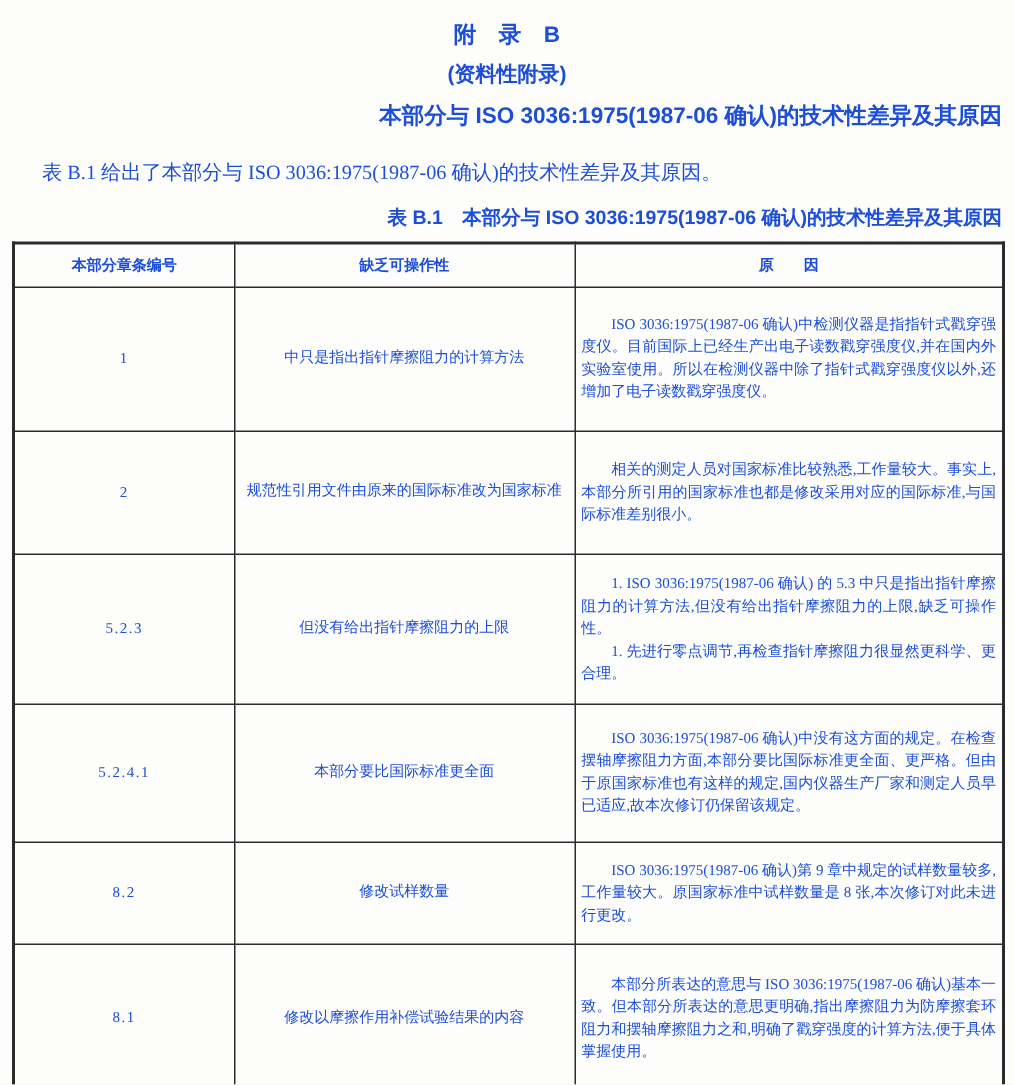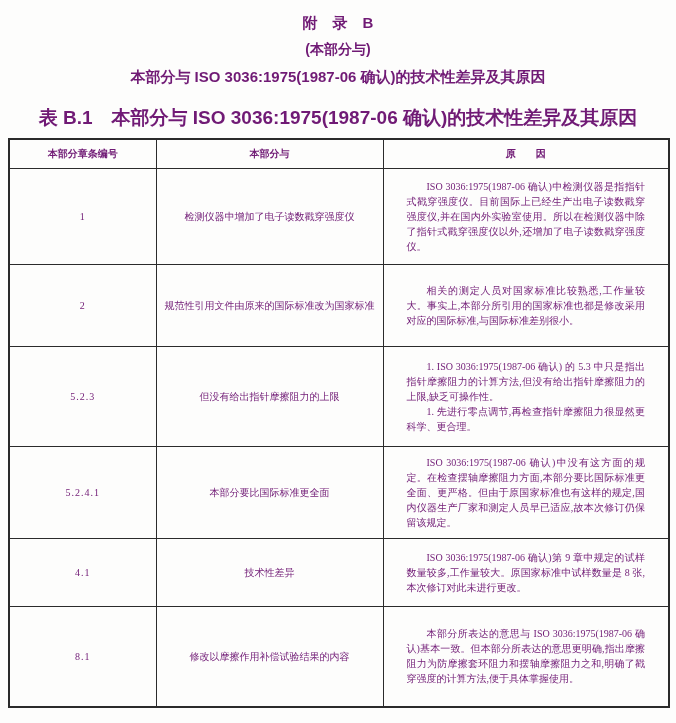--- a/index.html
+++ b/index.html
@@ -5,21 +5,21 @@
   html, body {
     margin: 0;
     padding: 0;
     background: #f4f4f2;
   }
   .page {
     width: 676px;
     height: 723px;
     box-sizing: border-box;
     background: #fdfdfc;
-    color: #701a75;
+    color: #1d4ed8;
     font-family: "Liberation Serif", serif;
     padding: 12px 8px 6px 8px;
     overflow: hidden;
   }
   .heading { text-align: center; }
   .title-main {
     font-family: "Liberation Sans", sans-serif;
     font-weight: bold;
     font-size: 15px;
     margin: 2px 0 8px 0;
@@ -28,31 +28,32 @@
     font-family: "Liberation Sans", sans-serif;
     font-weight: bold;
     font-size: 14px;
     margin: 0 0 9px 0;
   }
   .title-desc {
     font-family: "Liberation Sans", sans-serif;
     font-weight: bold;
     font-size: 15px;
     margin: 0 0 18px 0;
+    text-align: right;
   }
   .intro {
     font-size: 13.5px;
     margin: 0 10px 11px 20px;
     line-height: 1.45;
   }
   .table-caption {
     font-family: "Liberation Sans", sans-serif;
     font-weight: bold;
-    font-size: 19px;
-    text-align: center;
+    font-size: 13px;
+    text-align: right;
     margin: 0 0 7px 0;
   }
   table.diff-table {
     width: 660px;
     margin: 0 auto;
     border-collapse: collapse;
     table-layout: fixed;
     border: 2px solid #2b2b2b;
   }
   .diff-table th, .diff-table td {
@@ -74,59 +75,60 @@
     text-align: center;
     padding: 2px;
     letter-spacing: 1px;
   }
   td.diff {
     text-align: center;
     padding: 2px 2px;
     line-height: 1.55;
   }
   td.reason {
-    padding: 3px 23px;
+    padding: 3px 4px;
     line-height: 1.5;
   }
   td.reason p {
     margin: 0;
     text-indent: 2em;
     text-align: justify;
   }
 </style>
 </head>
 <body>
 
 <div class="page">
   <div class="heading">
     <div class="title-main">附　录　B</div>
-    <div class="title-sub">(本部分与)</div>
+    <div class="title-sub">(资料性附录)</div>
     <div class="title-desc">本部分与 ISO 3036:1975(1987-06 确认)的技术性差异及其原因</div>
   </div>
 
+  <p class="intro">表 B.1 给出了本部分与 ISO 3036:1975(1987-06 确认)的技术性差异及其原因。</p>
 
   <div class="table-caption">表 B.1　本部分与 ISO 3036:1975(1987-06 确认)的技术性差异及其原因</div>
 
   <table class="diff-table">
     <colgroup>
       <col class="c1">
         <col class="c2">
         <col class="c3">
     </colgroup>
     <thead>
       <tr>
         <th>本部分章条编号</th>
-        <th>本部分与</th>
+        <th>缺乏可操作性</th>
         <th>原　　因</th>
       </tr>
     </thead>
     <tbody>
       <tr style="height:96px;">
         <td class="clause">1</td>
-        <td class="diff">检测仪器中增加了电子读数戳穿强度仪</td>
+        <td class="diff">中只是指出指针摩擦阻力的计算方法</td>
         <td class="reason">
           <p>ISO 3036:1975(1987-06 确认)中检测仪器是指指针式戳穿强度仪。目前国际上已经生产出电子读数戳穿强度仪,并在国内外实验室使用。所以在检测仪器中除了指针式戳穿强度仪以外,还增加了电子读数戳穿强度仪。</p>
         </td>
       </tr>
       <tr style="height:82px;">
         <td class="clause">2</td>
         <td class="diff">规范性引用文件由原来的国际标准改为国家标准</td>
         <td class="reason">
           <p>相关的测定人员对国家标准比较熟悉,工作量较大。事实上,本部分所引用的国家标准也都是修改采用对应的国际标准,与国际标准差别很小。</p>
         </td>
@@ -140,22 +142,22 @@
         </td>
       </tr>
       <tr style="height:92px;">
         <td class="clause">5.2.4.1</td>
         <td class="diff">本部分要比国际标准更全面</td>
         <td class="reason">
           <p>ISO 3036:1975(1987-06 确认)中没有这方面的规定。在检查摆轴摩擦阻力方面,本部分要比国际标准更全面、更严格。但由于原国家标准也有这样的规定,国内仪器生产厂家和测定人员早已适应,故本次修订仍保留该规定。</p>
         </td>
       </tr>
       <tr style="height:68px;">
-        <td class="clause">4.1</td>
-        <td class="diff">技术性差异</td>
+        <td class="clause">8.2</td>
+        <td class="diff">修改试样数量</td>
         <td class="reason">
           <p>ISO 3036:1975(1987-06 确认)第 9 章中规定的试样数量较多,工作量较大。原国家标准中试样数量是 8 张,本次修订对此未进行更改。</p>
         </td>
       </tr>
       <tr style="height:100px;">
         <td class="clause">8.1</td>
         <td class="diff">修改以摩擦作用补偿试验结果的内容</td>
         <td class="reason">
           <p>本部分所表达的意思与 ISO 3036:1975(1987-06 确认)基本一致。但本部分所表达的意思更明确,指出摩擦阻力为防摩擦套环阻力和摆轴摩擦阻力之和,明确了戳穿强度的计算方法,便于具体掌握使用。</p>
         </td>

